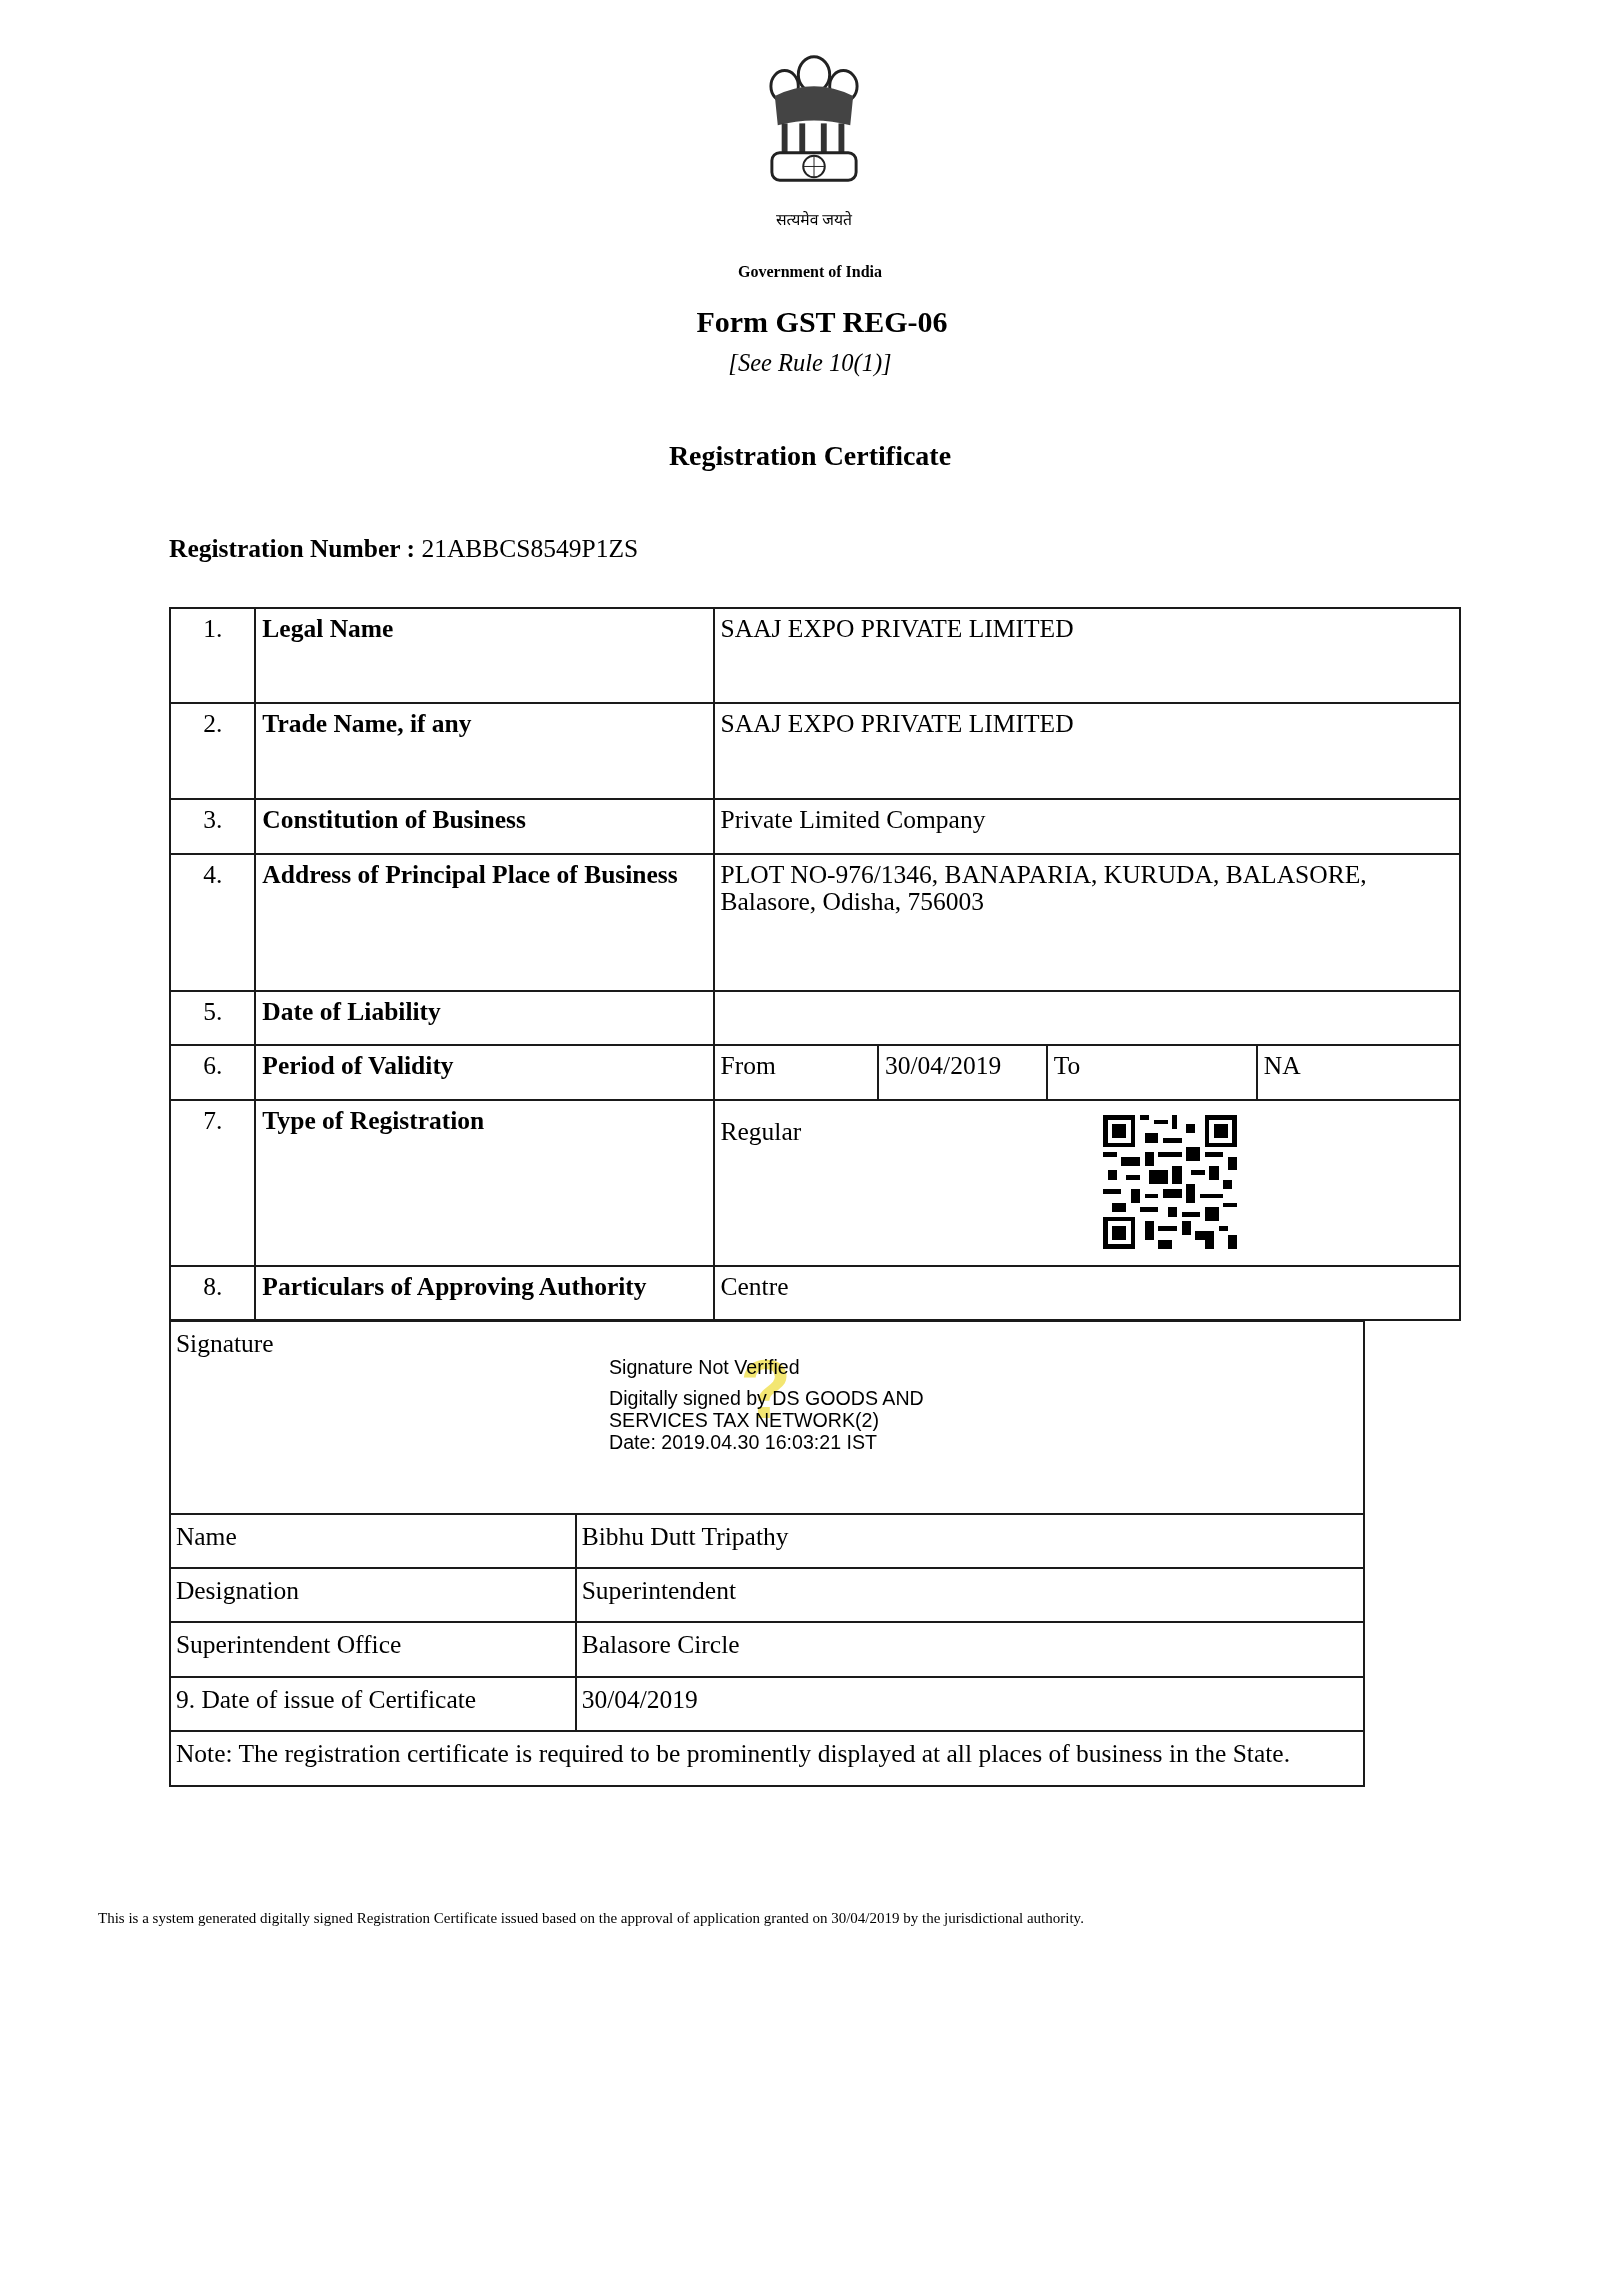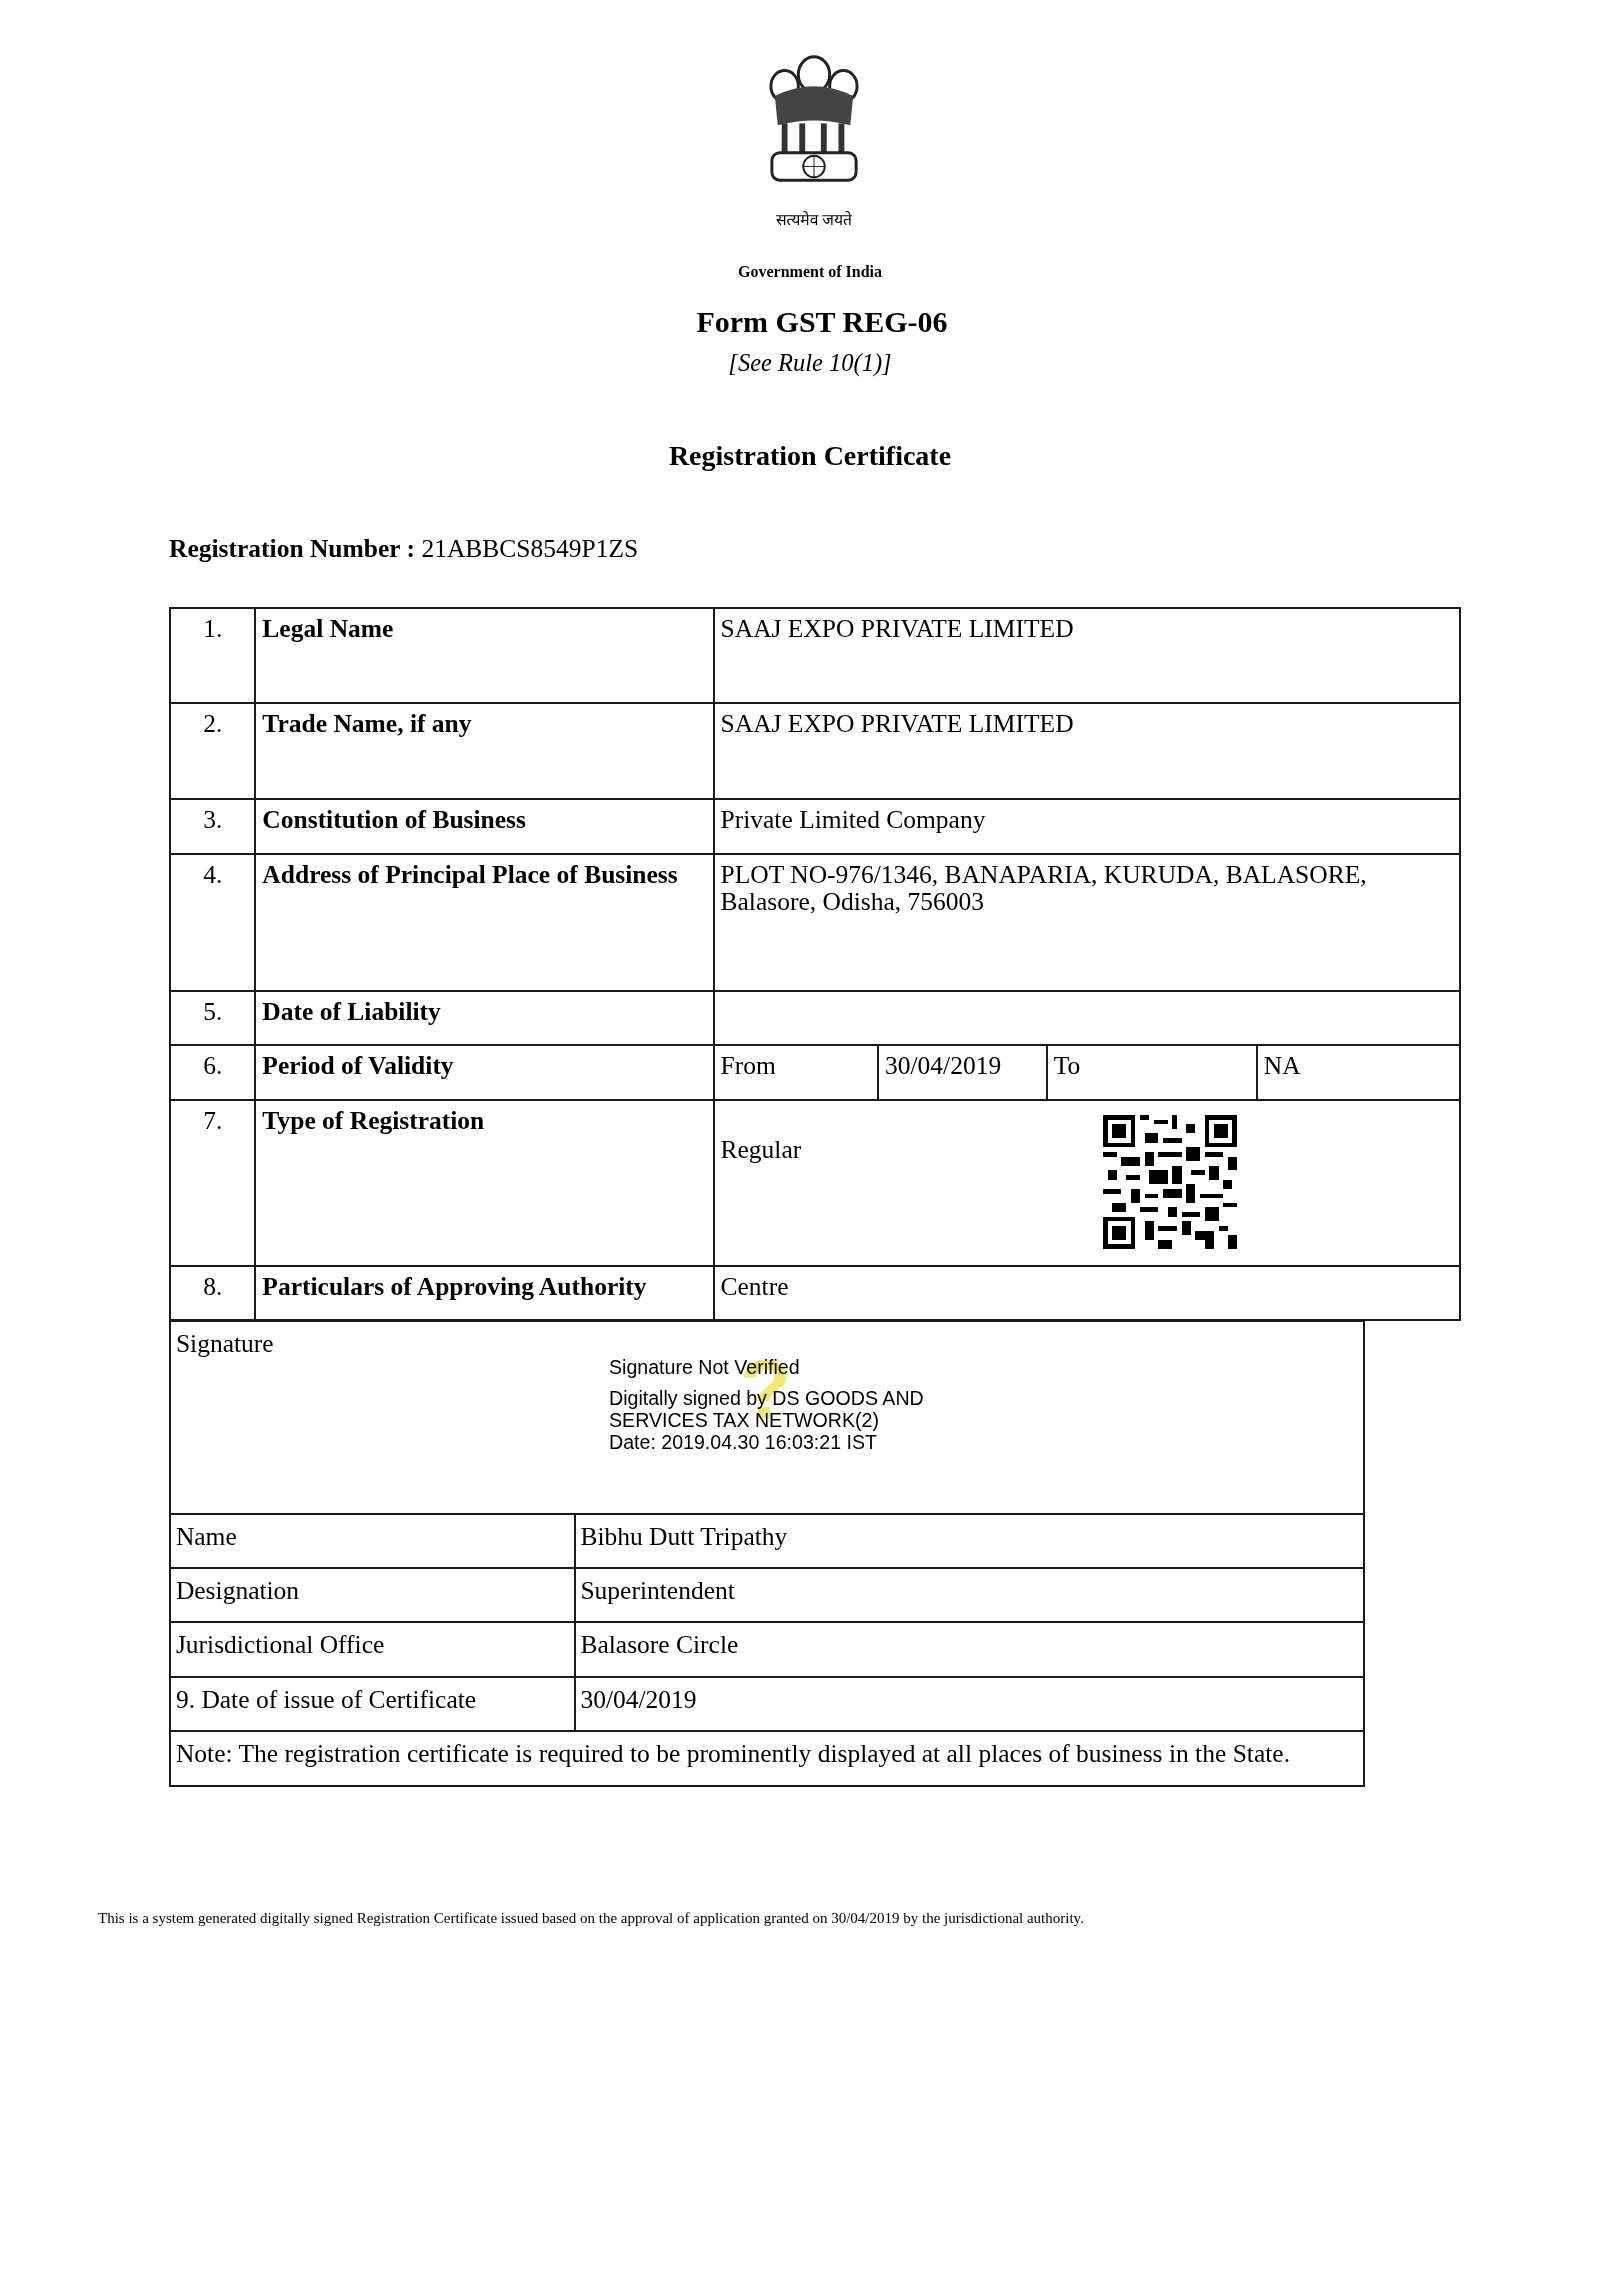--- a/index.html
+++ b/index.html
@@ -93,21 +93,21 @@
     <td class="num">6.</td>
     <td class="lbl">Period of Validity</td>
     <td>From</td>
     <td>30/04/2019</td>
     <td>To</td>
     <td>NA</td>
   </tr>
   <tr style="height:166px">
     <td class="num">7.</td>
     <td class="lbl">Type of Registration</td>
-    <td colspan="4" style="position:relative;padding-top:36px;">
+    <td colspan="4" style="position:relative;padding-top:18px;">
       <span>Regular</span>
       <div style="position:absolute;left:388px;top:13.7px;width:134px;height:134px;">
         <svg width="134" height="134" viewBox="0 0 29 29" shape-rendering="crispEdges">
           <rect x="0" y="0" width="7" height="7" fill="#000"></rect>
               <rect x="1" y="1" width="5" height="5" fill="#fff"></rect>
               <rect x="2" y="2" width="3" height="3" fill="#000"></rect>
           <rect x="22" y="0" width="7" height="7" fill="#000"></rect>
               <rect x="23" y="1" width="5" height="5" fill="#fff"></rect>
               <rect x="24" y="2" width="3" height="3" fill="#000"></rect>
           <rect x="0" y="22" width="7" height="7" fill="#000"></rect>
@@ -180,21 +180,21 @@
   </tr>
   <tr style="height:54px">
     <td>Name</td>
     <td>Bibhu Dutt Tripathy</td>
   </tr>
   <tr style="height:54px">
     <td>Designation</td>
     <td>Superintendent</td>
   </tr>
   <tr style="height:55px">
-    <td>Jurisdictional Office</td>
+    <td>Superintendent Office</td>
     <td>Balasore Circle</td>
   </tr>
   <tr style="height:54px">
     <td>9. Date of issue of Certificate</td>
     <td>30/04/2019</td>
   </tr>
   <tr style="height:55px">
     <td colspan="2">Note: The registration certificate is required to be prominently displayed at all places of business in the State.</td>
   </tr>
 </tbody>

